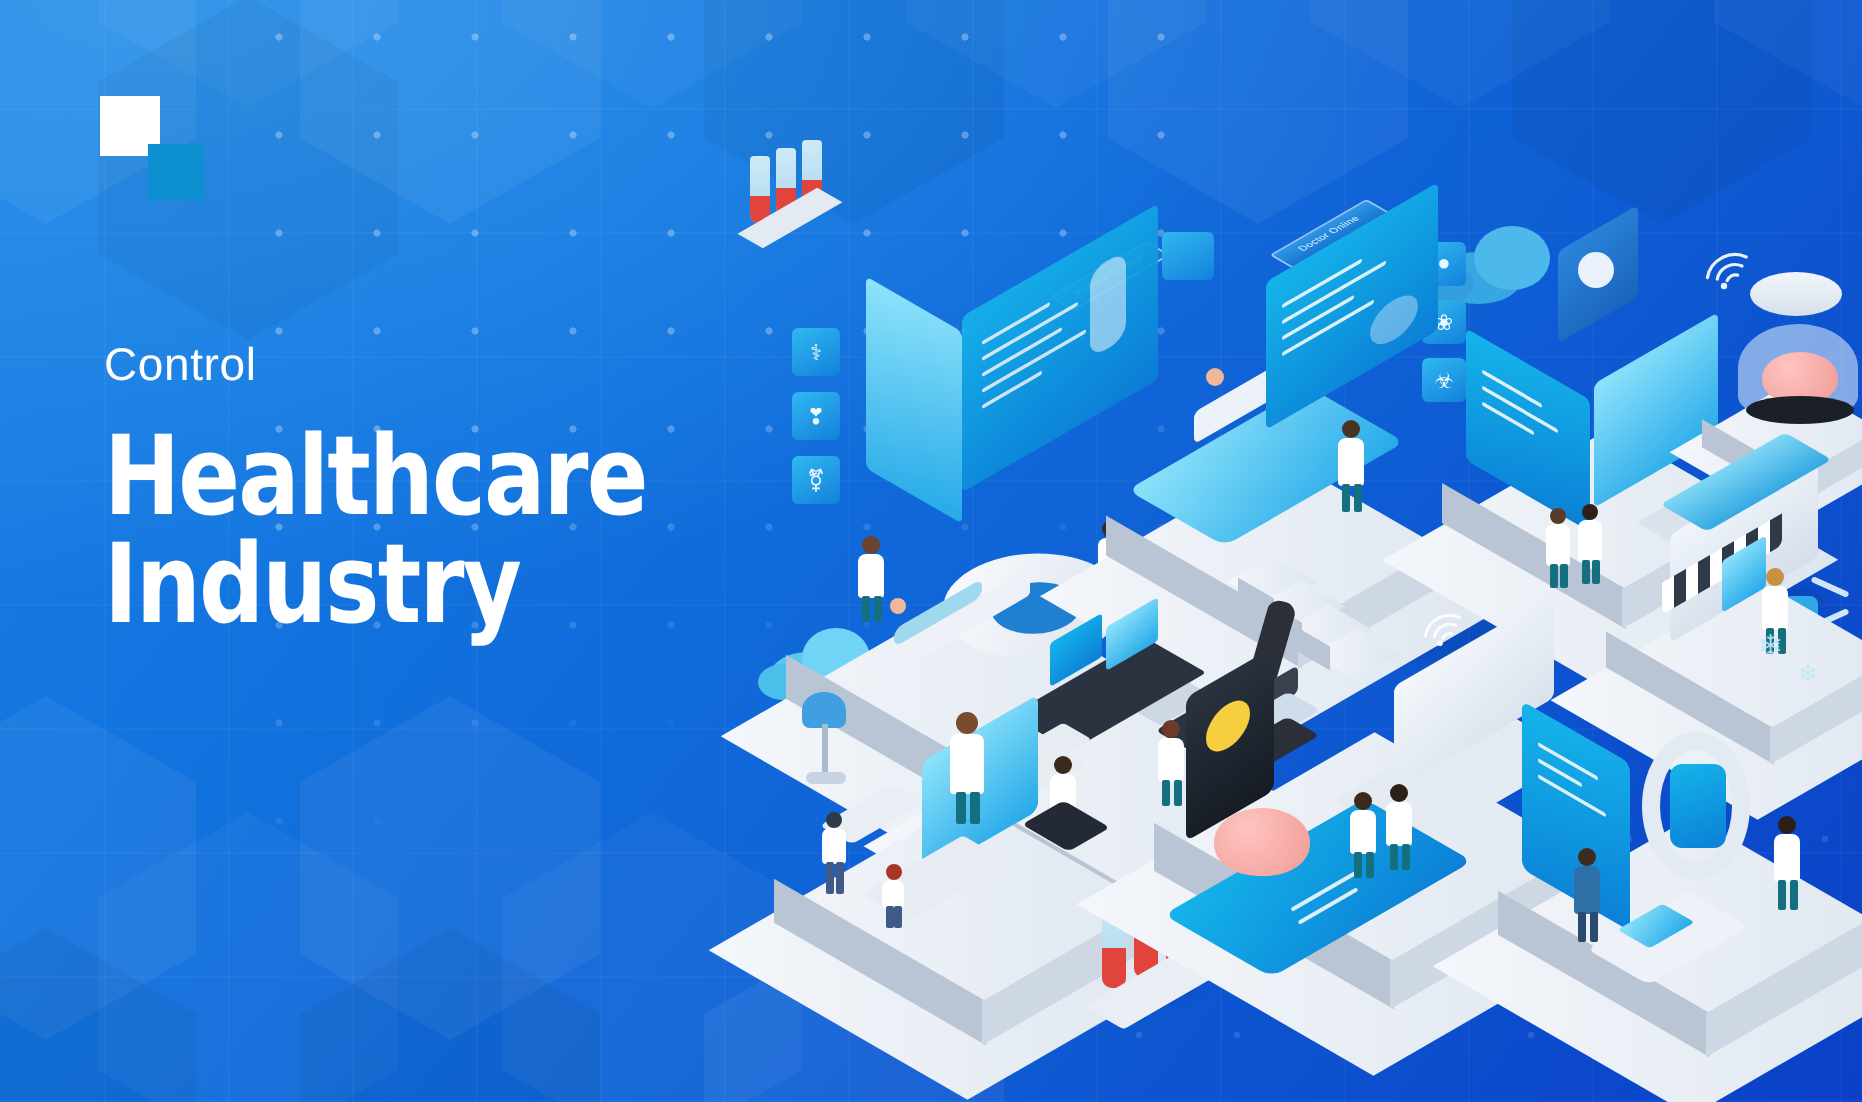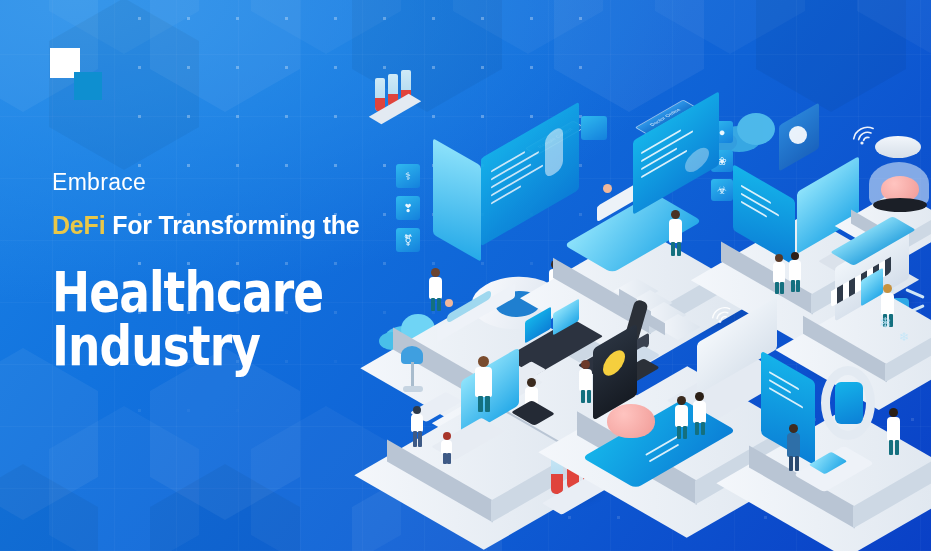--- a/index.html
+++ b/index.html
@@ -157,25 +157,21 @@
 
   <div class="bg-layer bg-dots"></div>
   <div class="bg-layer bg-dots-2"></div>
 
   <div class="logo">
     <span class="sq1"></span>
     <span class="sq2"></span>
   </div>
 
   <div class="copy">
-    <div class="eyebrow">Embrace</div>
-    <div class="subline">
-      <span class="accent">DeFi</span>
-      <span>For Transforming the</span>
-    </div>
+    <div class="eyebrow">Control</div>
     <div class="headline">
       <span class="l2">Healthcare</span>
       <span class="l2">Industry</span>
     </div>
   </div>
 
   <div class="art">
 
     <div class="cloud" style="left:4px; top:232px; width:70px; height:40px;">
       <i style="left:6px; top:16px; width:38px; height:24px; background:#58c8ef;"></i>

